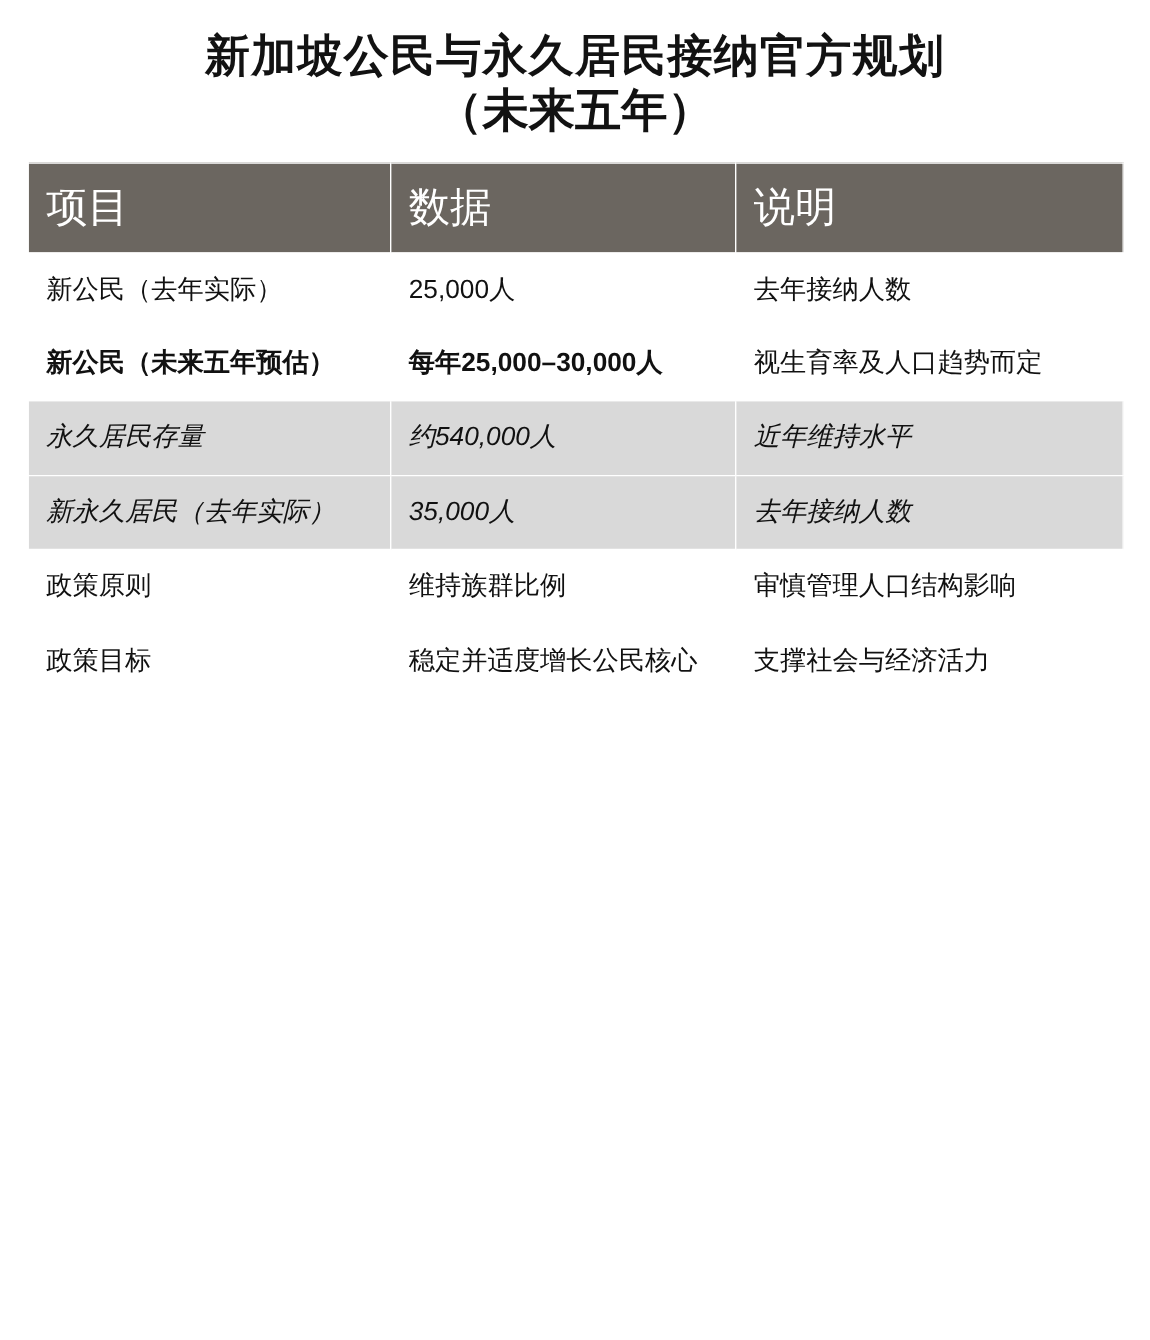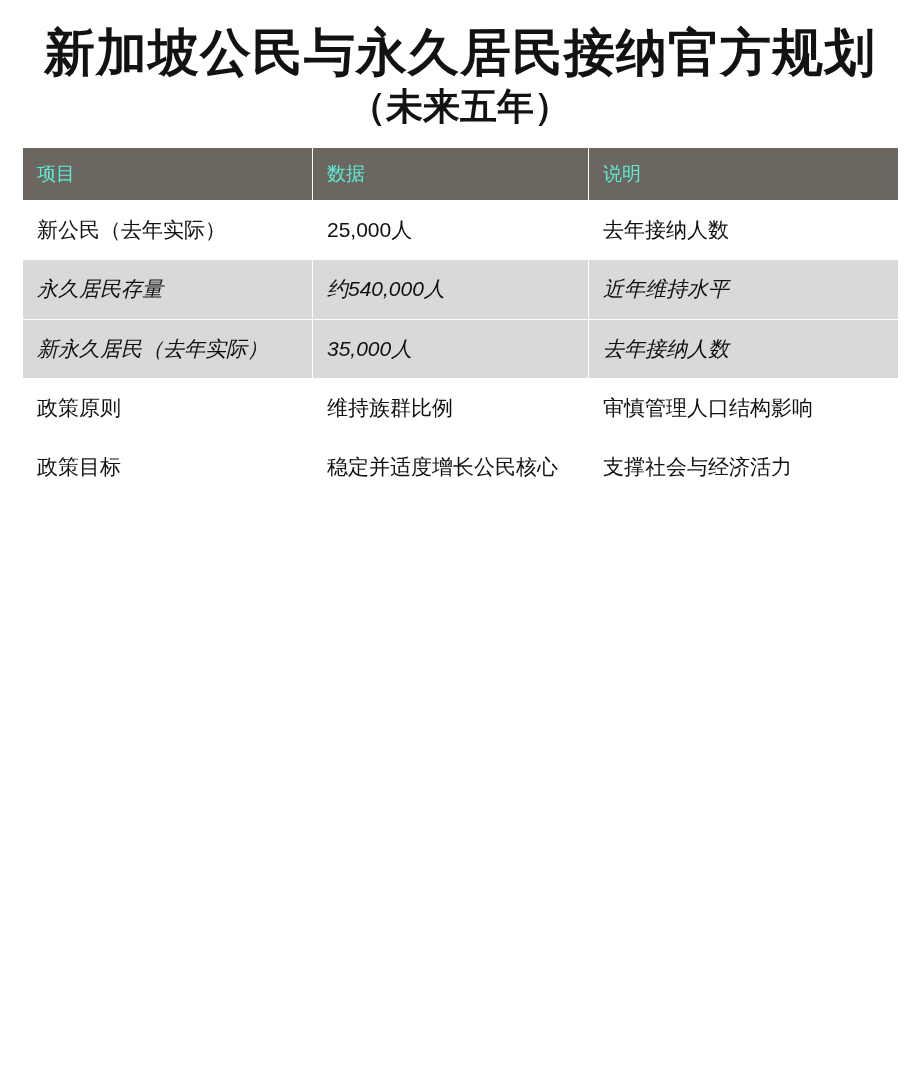--- a/index.html
+++ b/index.html
@@ -19,21 +19,21 @@
     height: 1072px;
     box-sizing: border-box;
     padding: 14px 22px 0 22px;
     position: relative;
   }
   .title-block {
     text-align: center;
     margin: 0 0 18px 0;
   }
   .main-title {
-    font-size: 51px;
+    font-size: 36px;
     font-weight: bold;
     letter-spacing: 1px;
     line-height: 1.15;
     color: #121212;
     margin: 10px 0 2px 0;
     white-space: nowrap;
   }
   .sub-title {
     font-size: 37px;
     font-weight: bold;
@@ -46,22 +46,22 @@
     width: 876px;
     margin: 8px 0 0 0;
     table-layout: fixed;
   }
   table.data-table col.c1 { width: 290px; }
   table.data-table col.c2 { width: 276px; }
   table.data-table col.c3 { width: 310px; }
 
   table.data-table th {
     background: #6b6660;
-    color: #5eead4;
-    font-size: 19px;
+    color: #ffffff;
+    font-size: 33px;
     font-weight: normal;
     text-align: left;
     padding: 13px 14px;
     border: 1px solid #ffffff;
     vertical-align: middle;
   }
   table.data-table td {
     font-size: 21px;
     padding: 15px 14px;
     border: 1px solid #ffffff;
@@ -100,20 +100,25 @@
         <th>数据</th>
         <th>说明</th>
       </tr>
     </thead>
     <tbody>
       <tr class="band-white">
         <td>新公民（去年实际）</td>
         <td>25,000人</td>
         <td>去年接纳人数</td>
       </tr>
+      <tr class="band-white">
+        <td class="hl">新公民（未来五年预估）</td>
+        <td class="hl">每年25,000–30,000人</td>
+        <td>视生育率及人口趋势而定</td>
+      </tr>
       <tr class="band-grey">
         <td>永久居民存量</td>
         <td>约540,000人</td>
         <td>近年维持水平</td>
       </tr>
       <tr class="band-grey">
         <td>新永久居民（去年实际）</td>
         <td>35,000人</td>
         <td>去年接纳人数</td>
       </tr>

